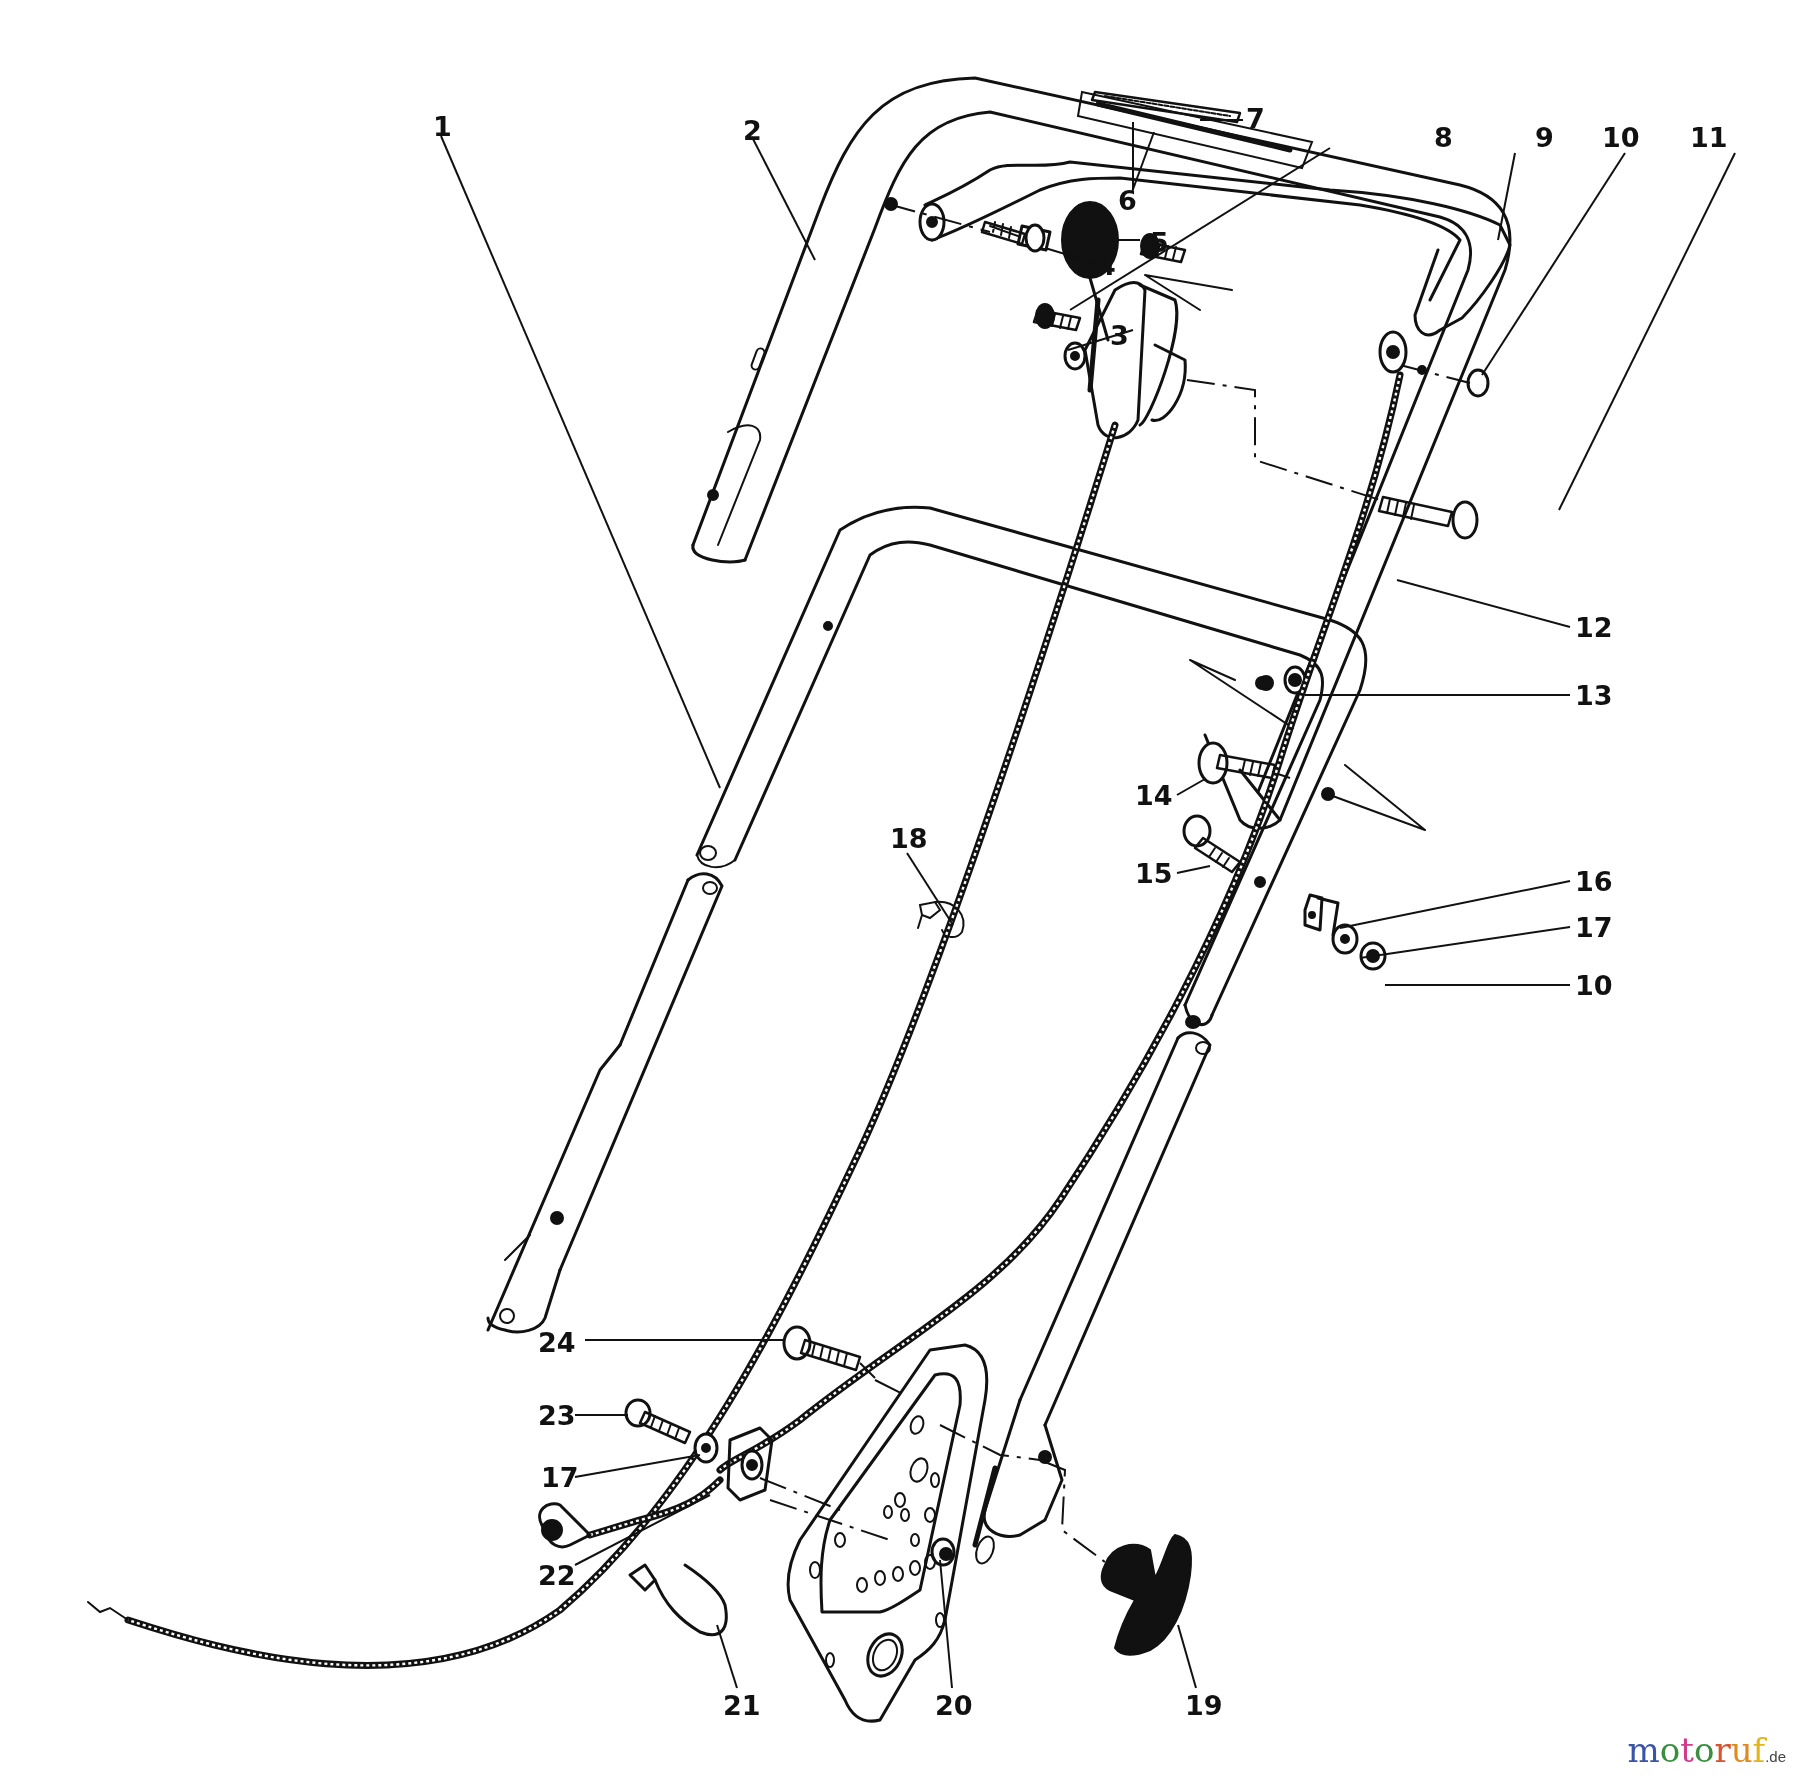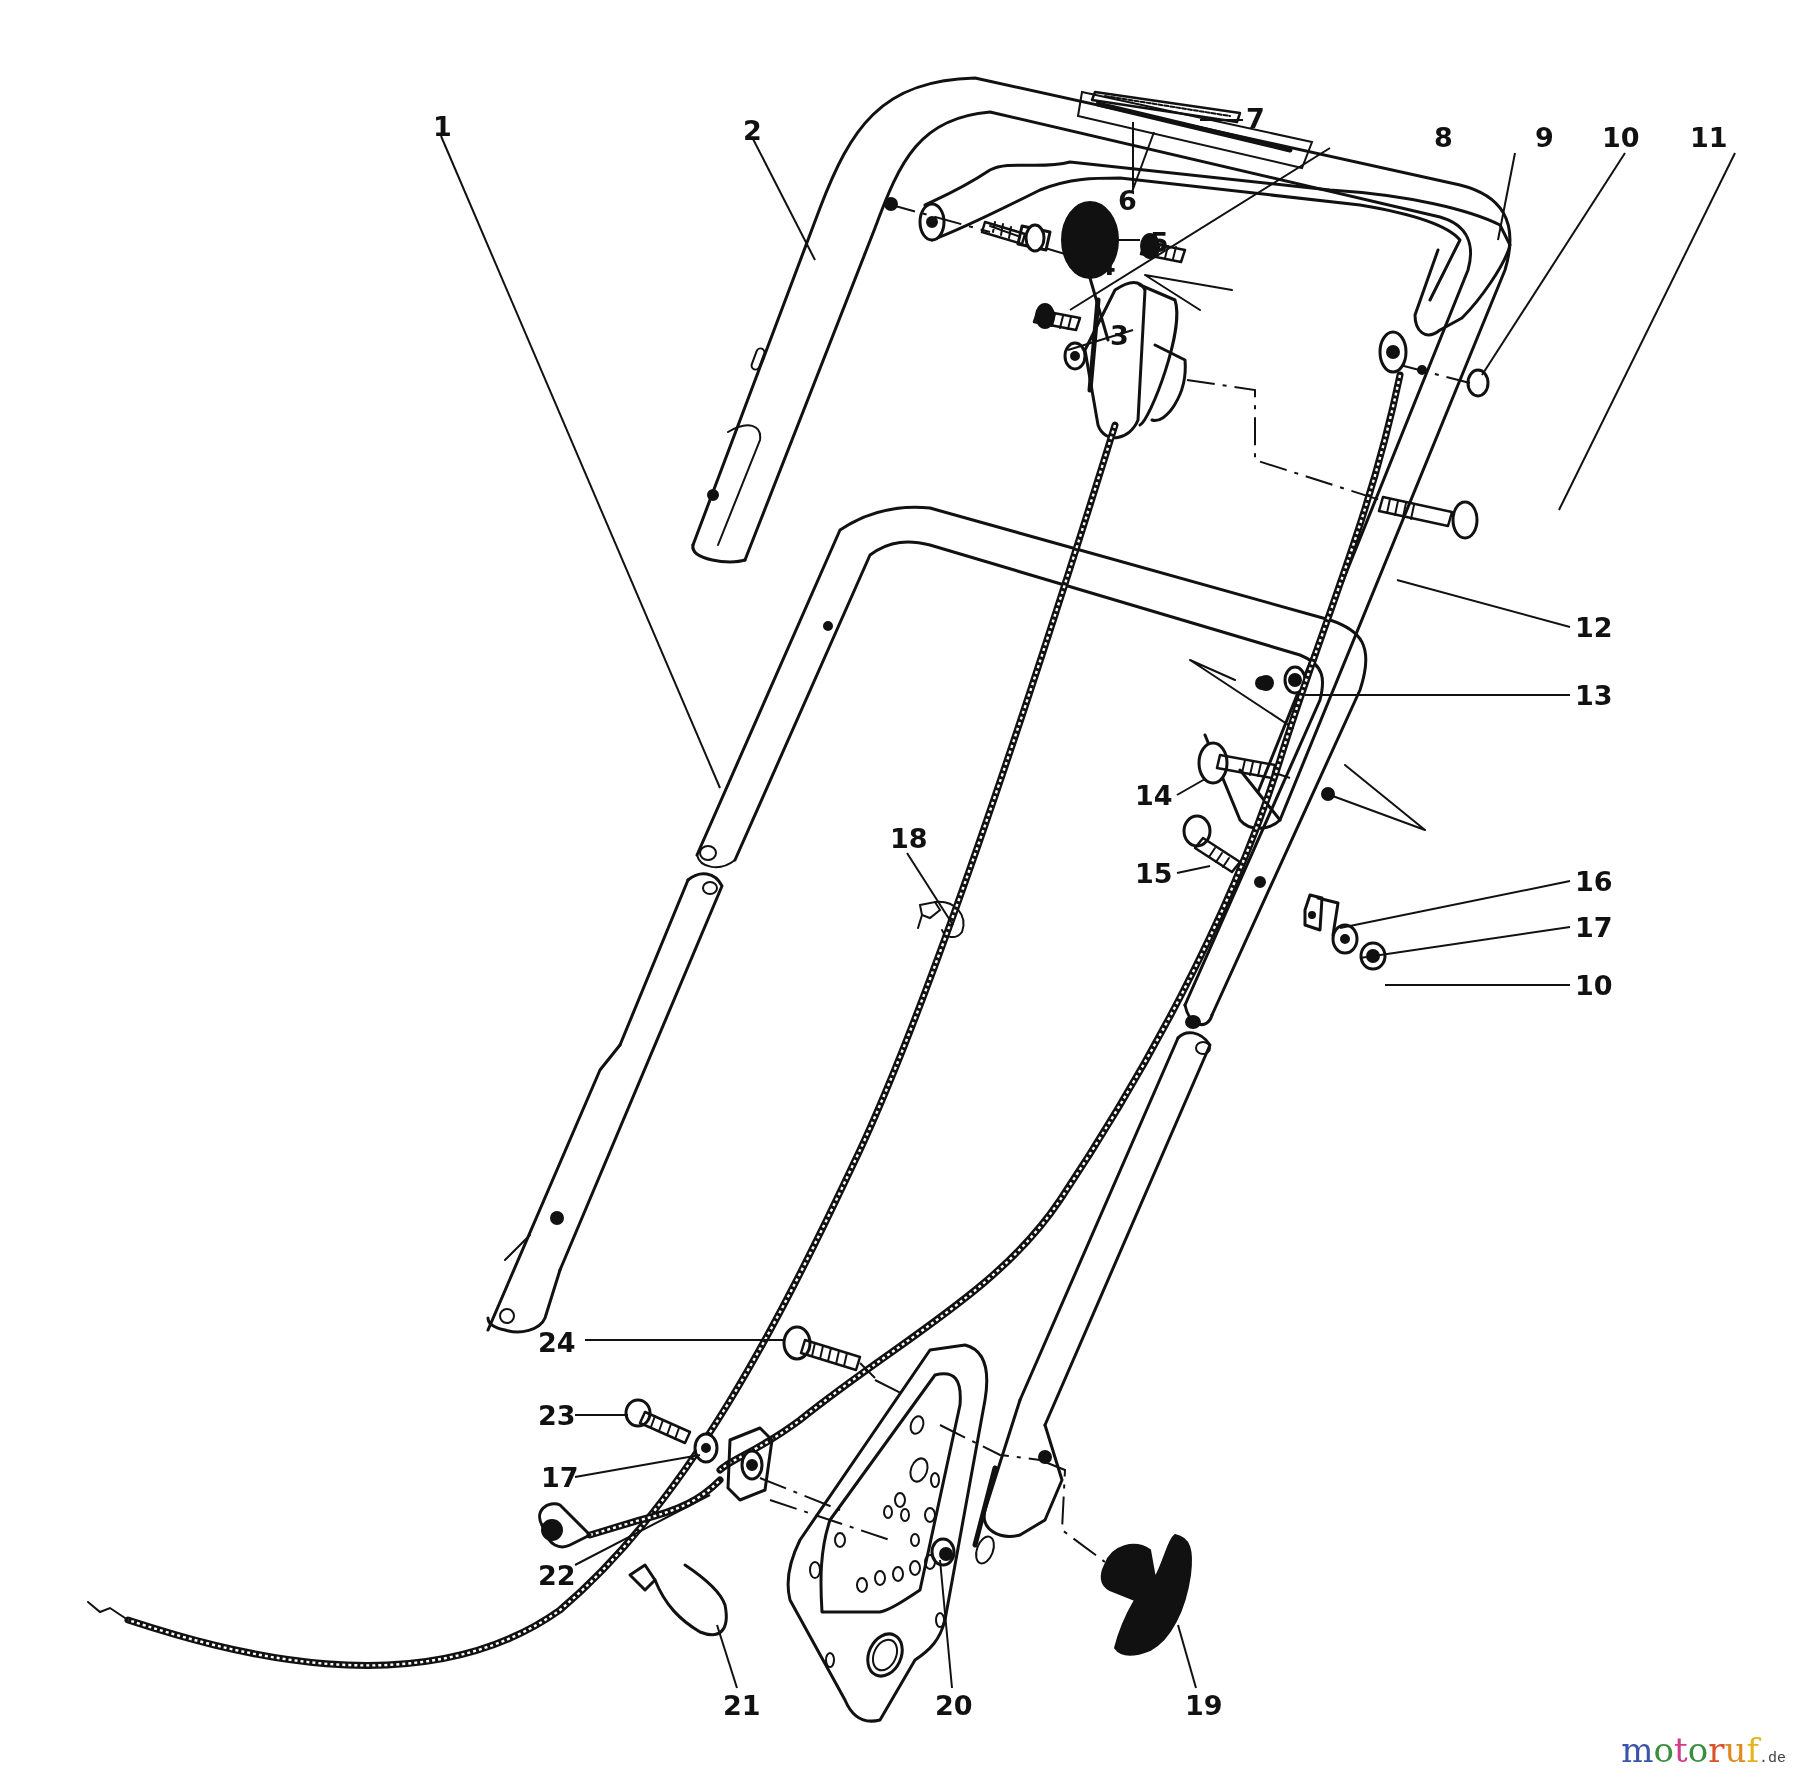--- a/index.html
+++ b/index.html
@@ -8,21 +8,21 @@
     .part { fill: none; stroke: #111; stroke-width: 3; stroke-linecap: round; stroke-linejoin: round; }
     .thin { fill: none; stroke: #111; stroke-width: 2; stroke-linecap: round; }
     .leader { fill: none; stroke: #111; stroke-width: 2; }
     .dash { fill: none; stroke: #111; stroke-width: 2; stroke-dasharray: 28 8 4 8; }
     .cable { fill: none; stroke: #111; stroke-width: 7; stroke-linecap: round; }
     .cable-in { fill: none; stroke: #fff; stroke-width: 2.4; stroke-dasharray: 3 3; stroke-linecap: butt; }
     .solid { fill: #111; stroke: #111; stroke-width: 2; }
     .white { fill: #fff; stroke: #111; stroke-width: 3; }
     .label { font-family: "DejaVu Sans", sans-serif; font-weight: bold; font-size: 27px; fill: #111; }
     .watermark { position: absolute; right: 14px; bottom: 16px; font-family: "DejaVu Serif", serif; font-size: 34px; letter-spacing: 0px; }
-    .watermark .sfx { font-family: Liberation Mono, monospace; font-size: 15px; color: #444; margin-top: 32px; }
+    .watermark .sfx { font-family: Liberation Sans, sans-serif; font-size: 15px; color: #444; margin-top: 32px; }
   </style>
 </head>
 <body>
 
 <svg id="diagram" viewBox="0 0 1800 1786" xmlns="http://www.w3.org/2000/svg">
 
   <g>
 
     <path class="part" d="M693,545 L820,208 C850,130 880,80 975,78 L1460,185 C1500,195 1520,220 1505,270 L1280,820"></path>
 

